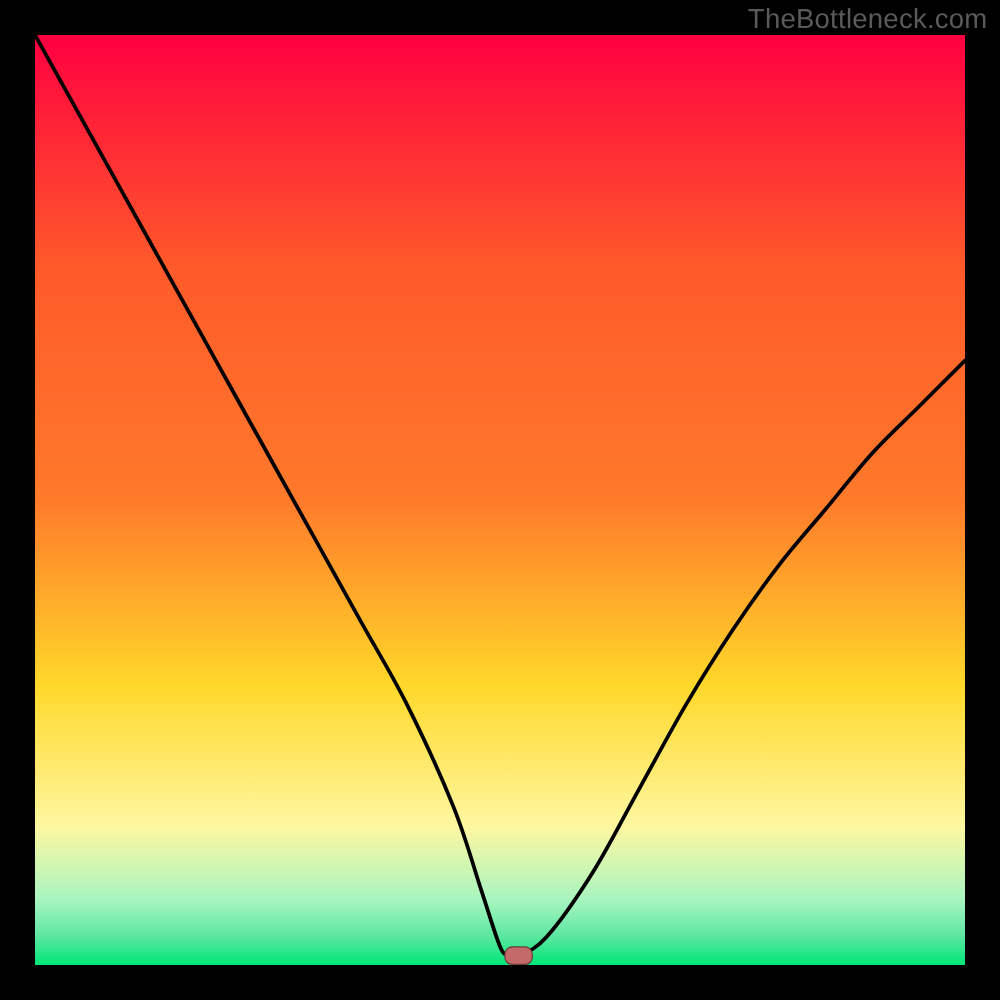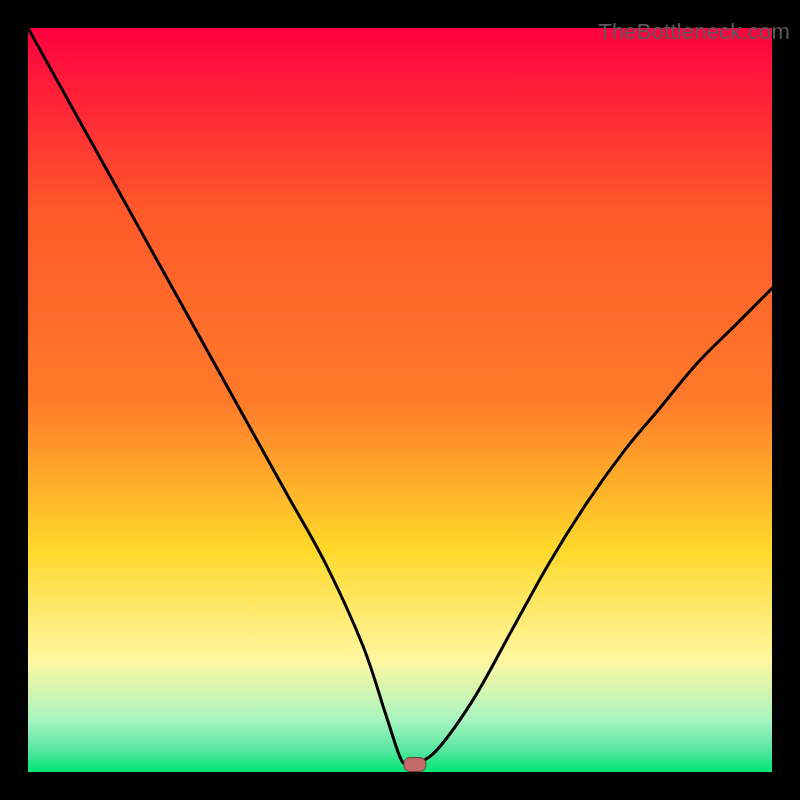--- a/index.html
+++ b/index.html
@@ -12,21 +12,21 @@
     overflow: hidden;
   }
   .frame {
     position: relative;
     width: 800px;
     height: 800px;
     background: #000;
   }
   .watermark {
     position: absolute;
-    top: 19px;
+    top: 2px;
     right: 10px;
     color: #5a5a5a;
     font-size: 22px;
     font-weight: 500;
     letter-spacing: 0.2px;
     z-index: 5;
   }
   .plot-area {
     position: absolute;
     left: 28px;

